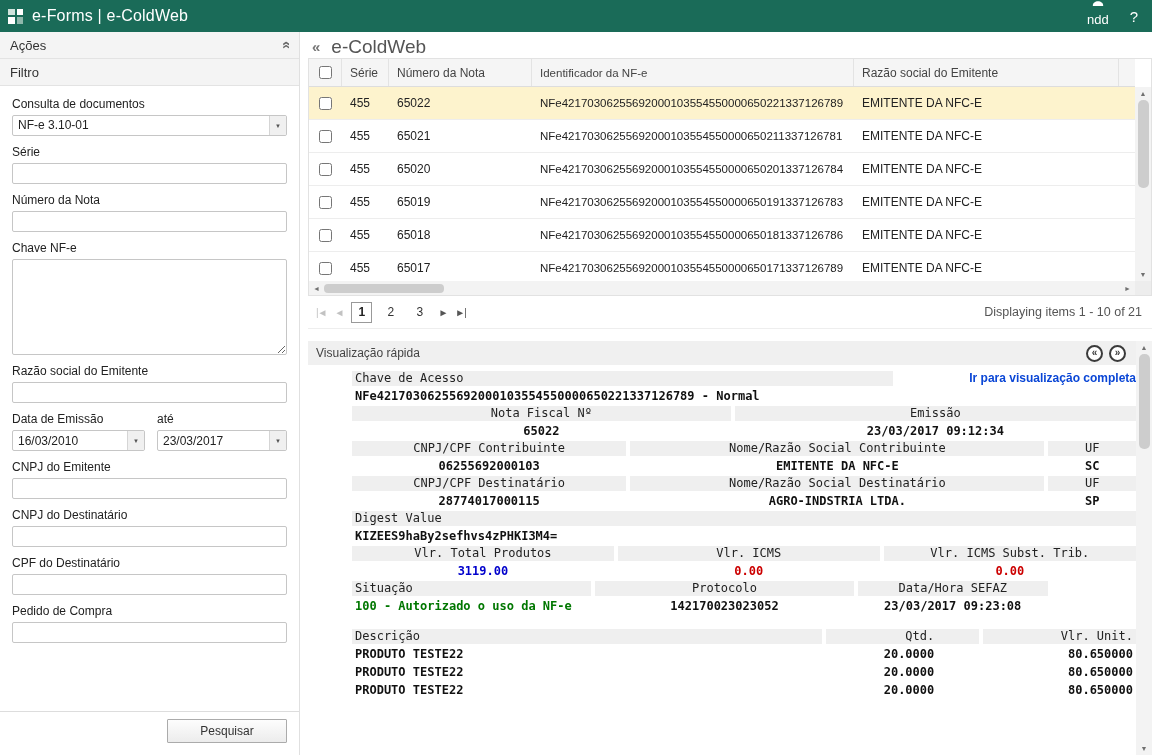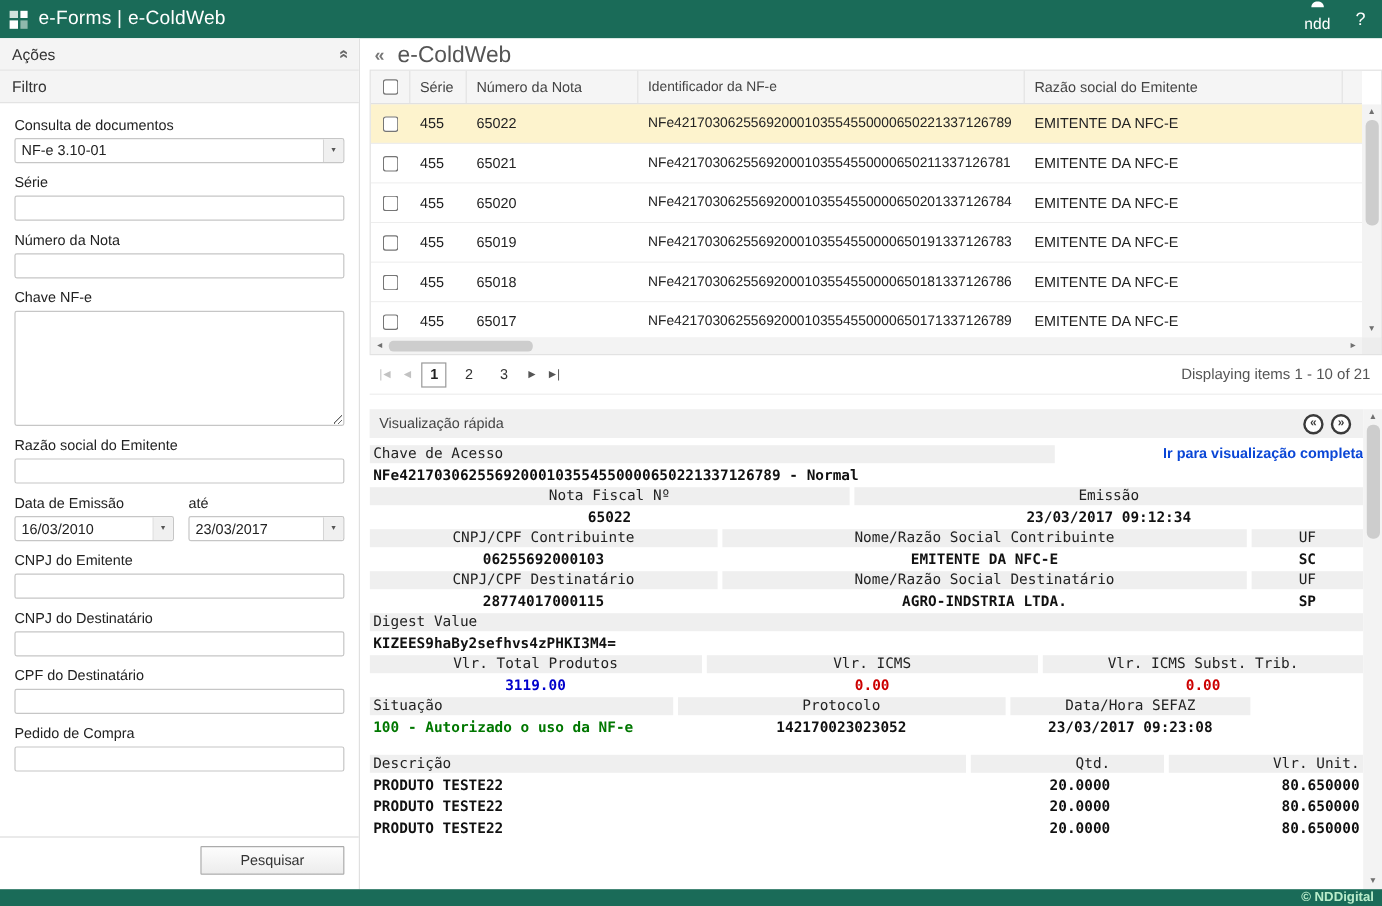--- a/index.html
+++ b/index.html
@@ -80,21 +80,21 @@
   .pg-status { margin-left:auto; font-size:12.5px; color:#555; }
 
   .vgap { height:12px; flex:none; }
 
   
   .qv { flex:1; display:flex; min-height:0; }
   .qv-main { flex:1; display:flex; flex-direction:column; min-width:0; }
   .qv-hdr { height:24px; flex:none; background:#f0f0f0; display:flex; align-items:center; padding:0 10px 0 8px; font-size:12px; color:#444; }
   .qv-btns { margin-left:auto; display:flex; gap:6px; }
   .qv-circle { width:17px; height:17px; border-radius:50%; border:2px solid #3a3a3a; color:#3a3a3a; background:#fff; display:flex; align-items:center; justify-content:center; font-size:10px; font-weight:bold; line-height:1; cursor:pointer; }
-  .qv-body { flex:1; background:#fff; padding:6px 0 0 0; font-family:"DejaVu Sans Mono", monospace; font-size:12px; color:#111; overflow:hidden; }
+  .qv-body { flex:1; background:#fff; padding:6px 0 0 0; font-family:"DejaVu Sans Mono", monospace; font-size:12px; color:#111; overflow:hidden;margin-left:44px; }
   .qrow { display:flex; gap:4px; margin-bottom:2px; align-items:center; }
   .qlabel { background:#efefef; height:15px; line-height:15px; color:#222; padding:0 3px; overflow:hidden; white-space:nowrap; }
   .qval { height:16px; line-height:16px; font-weight:bold; padding:0 3px; overflow:hidden; white-space:nowrap; }
   .tc { text-align:center; }
   .tr { text-align:right; }
   .w-chave { width:69%; }
   .w-half { width:48.3%; } .w-rest { flex:1; }
   .w-cnpj { width:35%; } .w-nome { width:52.8%; }
   .w-third { width:33.4%; }
   .w-sit { width:30.5%; } .w-prot { width:33%; } .w-sefaz { width:24.2%; }
@@ -423,17 +423,14 @@
           <span class="sarrow">▲</span>
           <span class="vthumb" style="height:95px"></span>
           <span class="vspace"></span>
           <span class="sarrow">▼</span>
         </div>
       </div>
 
     </section>
   </div>
 
-  <footer class="footer">
-    <span>© NDDigital</span>
-  </footer>
 
 </div>
 
 </body></html>

